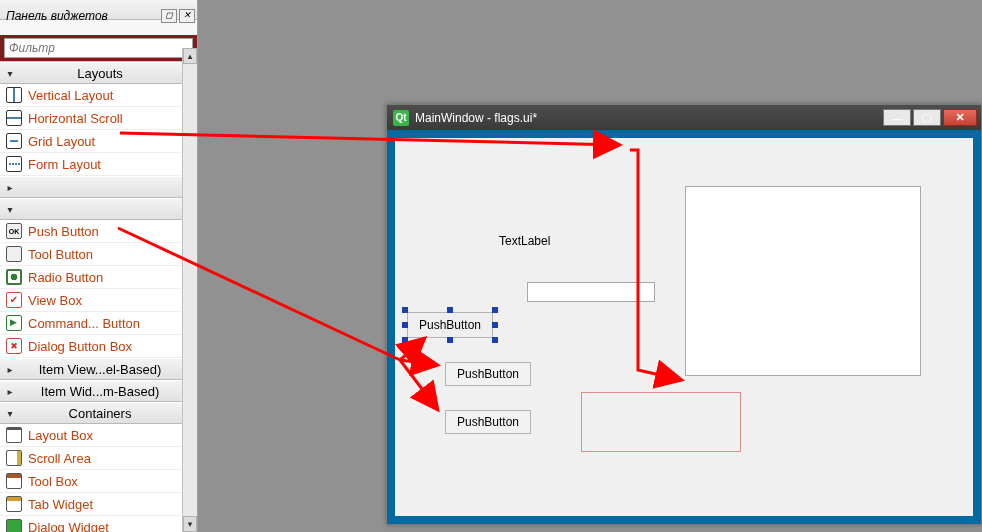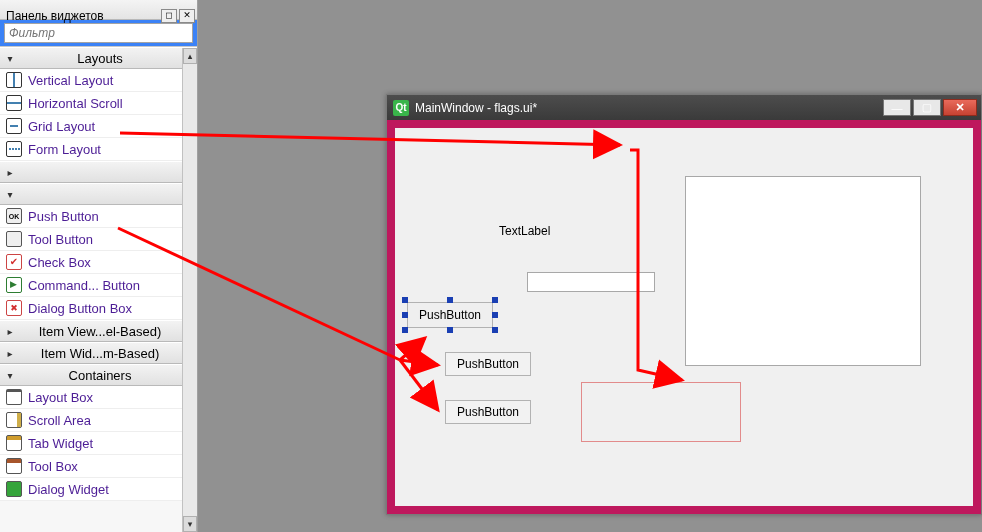--- a/index.html
+++ b/index.html
@@ -23,35 +23,37 @@
     background: #f7f7f7;
     border-right: 1px solid #a0a0a0;
   }
   .dock-titlebar {
     height: 20px;
     background: linear-gradient(#f4f4f4,#e4e4e4);
     border-bottom: 1px solid #b8b8b8;
     display: flex;
     align-items: center;
     padding: 12px 2px 0 6px;
+    font-style: italic;
   }
   .dock-title { flex: 1; font-size: 12px; color: #000; }
   .dock-titlebar .ti-btn {
     width: 16px; height: 14px;
     border: 1px solid #8a8a8a;
     background: #efefef;
     margin-left: 2px;
     display: flex; align-items: center; justify-content: center;
     font-size: 9px; line-height: 1;
     cursor: pointer;
   }
   .filter-row {
     padding: 3px 4px;
     border-bottom: 1px solid #c8c8c8;
-    background: #3b82f6;
+    background: #7f1d1d;
+    margin-top: 15px;
   }
   .filter-input {
     width: 100%;
     height: 20px;
     border: 1px solid #a3a3a3;
     padding: 2px 4px;
     font-size: 12px;
     color: #808080;
     font-style: italic;
     background: #fff;
@@ -105,21 +107,21 @@
     border-bottom: 1px solid #eee;
     cursor: grab;
     background: #ffffff;
   }
   .item .ic {
     width: 16px; height: 16px;
     margin-right: 6px;
     display: inline-flex; align-items: center; justify-content: center;
     border-radius: 2px;
   }
-  .item .txt { font-size: 13px; color: #4c1d95; text-align: right; }
+  .item .txt { font-size: 13px; color: #c2410c; text-align: right; }
 
   
   .ic-layout {
     flex-direction: column;
     border: 1px solid #333;
   }
   .ic-layout span {
     flex:1; background:#c6e4ff; border:0.5px solid #4380b0;
   }
   .ic-layout.h { flex-direction: row; }
@@ -141,26 +143,26 @@
   .ic-scroll { border:1px solid #555; background:#fff; position:relative;}
   .ic-scroll::after{content:""; position:absolute; right:0; top:0; bottom:0; width:4px; background:#cfae4a;}
   .ic-toolbox { border:1px solid #555; background:linear-gradient(#a7552b 0 30%, #fff 30%);}
   .ic-tab { border:1px solid #555; background:linear-gradient(#cf9c2d 0 30%, #fff 30%);}
   .ic-stacked { border:1px solid #555; background:#35a43b;}
 
   
   .form-window {
     position: absolute;
     left: 386px;
-    top: 94px;
+    top: 104px;
     width: 596px;
     height: 421px;
     border: 1px solid #7a7a7a;
     box-shadow: 0 0 5px rgba(0,0,0,0.3);
-    background: #be185d;
+    background: #0369a1;
   }
   .form-titlebar {
     height: 25px;
     background: linear-gradient(#4d4d4d,#3a3a3a);
     display: flex;
     align-items: center;
     padding: 0 4px 0 6px;
     color: #fff;
   }
   .qt-badge {
@@ -335,22 +337,26 @@
     </div>
     <div class="item">
       <span class="ic ic-ok">OK</span>
       <span class="txt">Push Button</span>
     </div>
     <div class="item">
       <span class="ic ic-tool"></span>
       <span class="txt">Tool Button</span>
     </div>
     <div class="item">
+      <span class="ic ic-radio"></span>
+      <span class="txt">Radio Button</span>
+    </div>
+    <div class="item">
       <span class="ic ic-check"></span>
-      <span class="txt">Check Box</span>
+      <span class="txt">View Box</span>
     </div>
     <div class="item">
       <span class="ic ic-cmd"></span>
       <span class="txt">Command... Button</span>
     </div>
     <div class="item">
       <span class="ic ic-dbb"></span>
       <span class="txt">Dialog Button Box</span>
     </div>
 
@@ -369,26 +375,26 @@
     </div>
     <div class="item">
       <span class="ic ic-group"></span>
       <span class="txt">Layout Box</span>
     </div>
     <div class="item">
       <span class="ic ic-scroll"></span>
       <span class="txt">Scroll Area</span>
     </div>
     <div class="item">
+      <span class="ic ic-toolbox"></span>
+      <span class="txt">Tool Box</span>
+    </div>
+    <div class="item">
       <span class="ic ic-tab"></span>
       <span class="txt">Tab Widget</span>
-    </div>
-    <div class="item">
-      <span class="ic ic-toolbox"></span>
-      <span class="txt">Tool Box</span>
     </div>
     <div class="item">
       <span class="ic ic-stacked"></span>
       <span class="txt">Dialog Widget</span>
     </div>
   </div>
 
   <div class="scroll-gutter">
     <div class="scroll-arrow top">▴</div>
     <div class="scroll-arrow bottom">▾</div>

